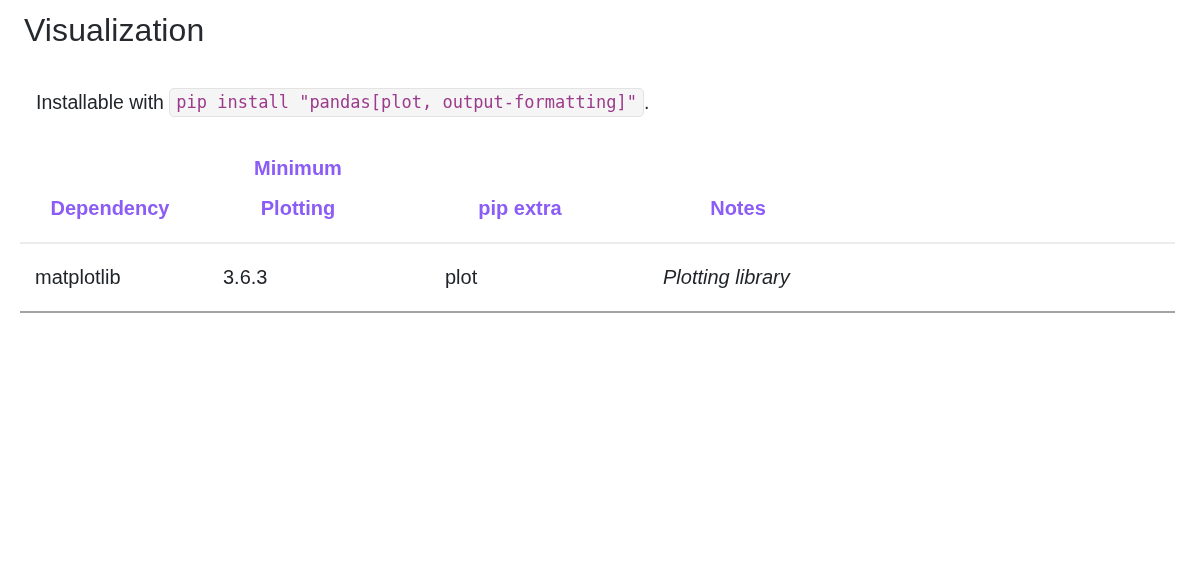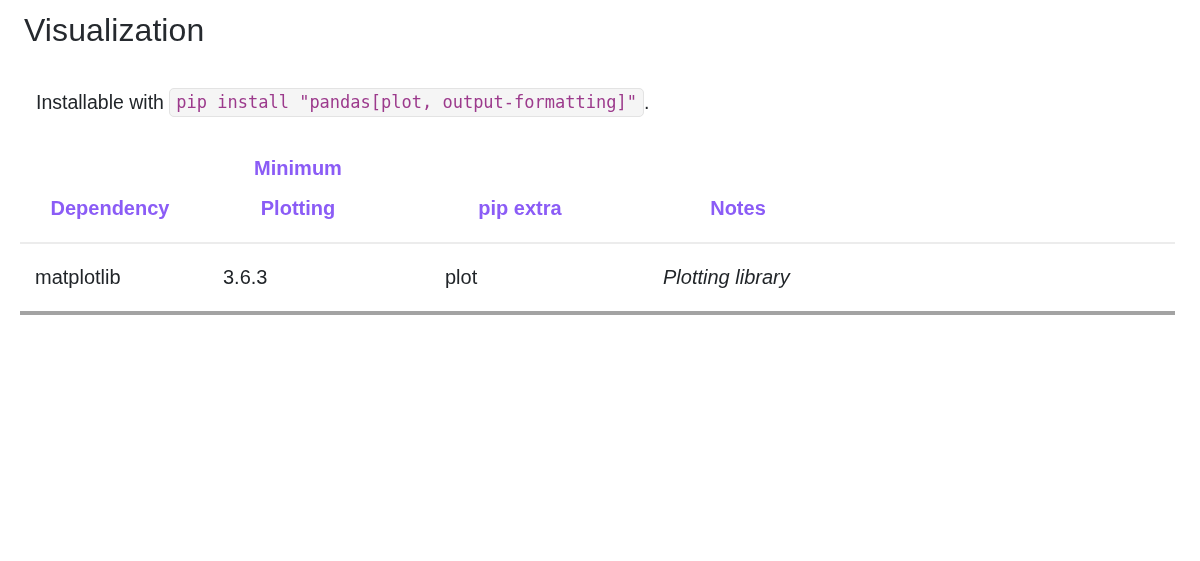--- a/index.html
+++ b/index.html
@@ -89,21 +89,21 @@
     max-width: 150px;
   }
 
   .dep-table tbody td {
     vertical-align: top;
     font-weight: 400;
     font-size: 20px;
     line-height: 40px;
     color: #212529;
     padding: 13px 0 14px 0;
-    border-bottom: 4px solid #a3a3a3;
+    border-bottom: 2px solid #a3a3a3;
   }
   .dep-table tbody td .cell-inner {
     display: block;
     padding-left: 15px;
     padding-right: 12px;
   }
   .dep-table tbody td.col-extra .cell-inner {
     max-width: 150px;
   }
   .dep-table tbody td.col-notes .cell-inner {

